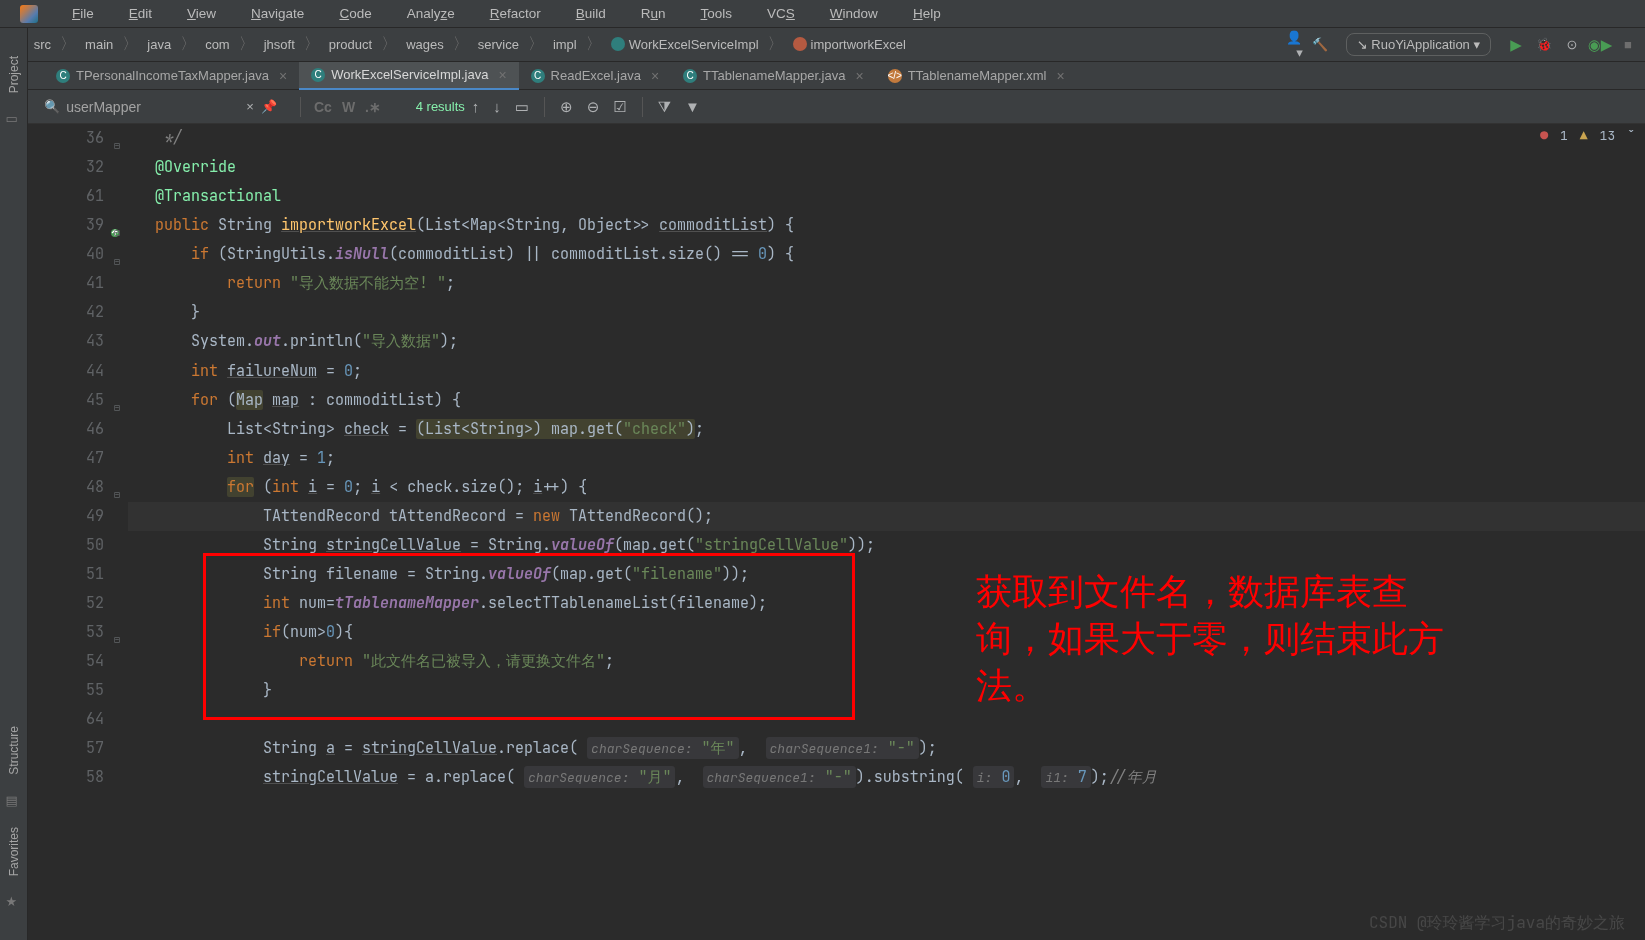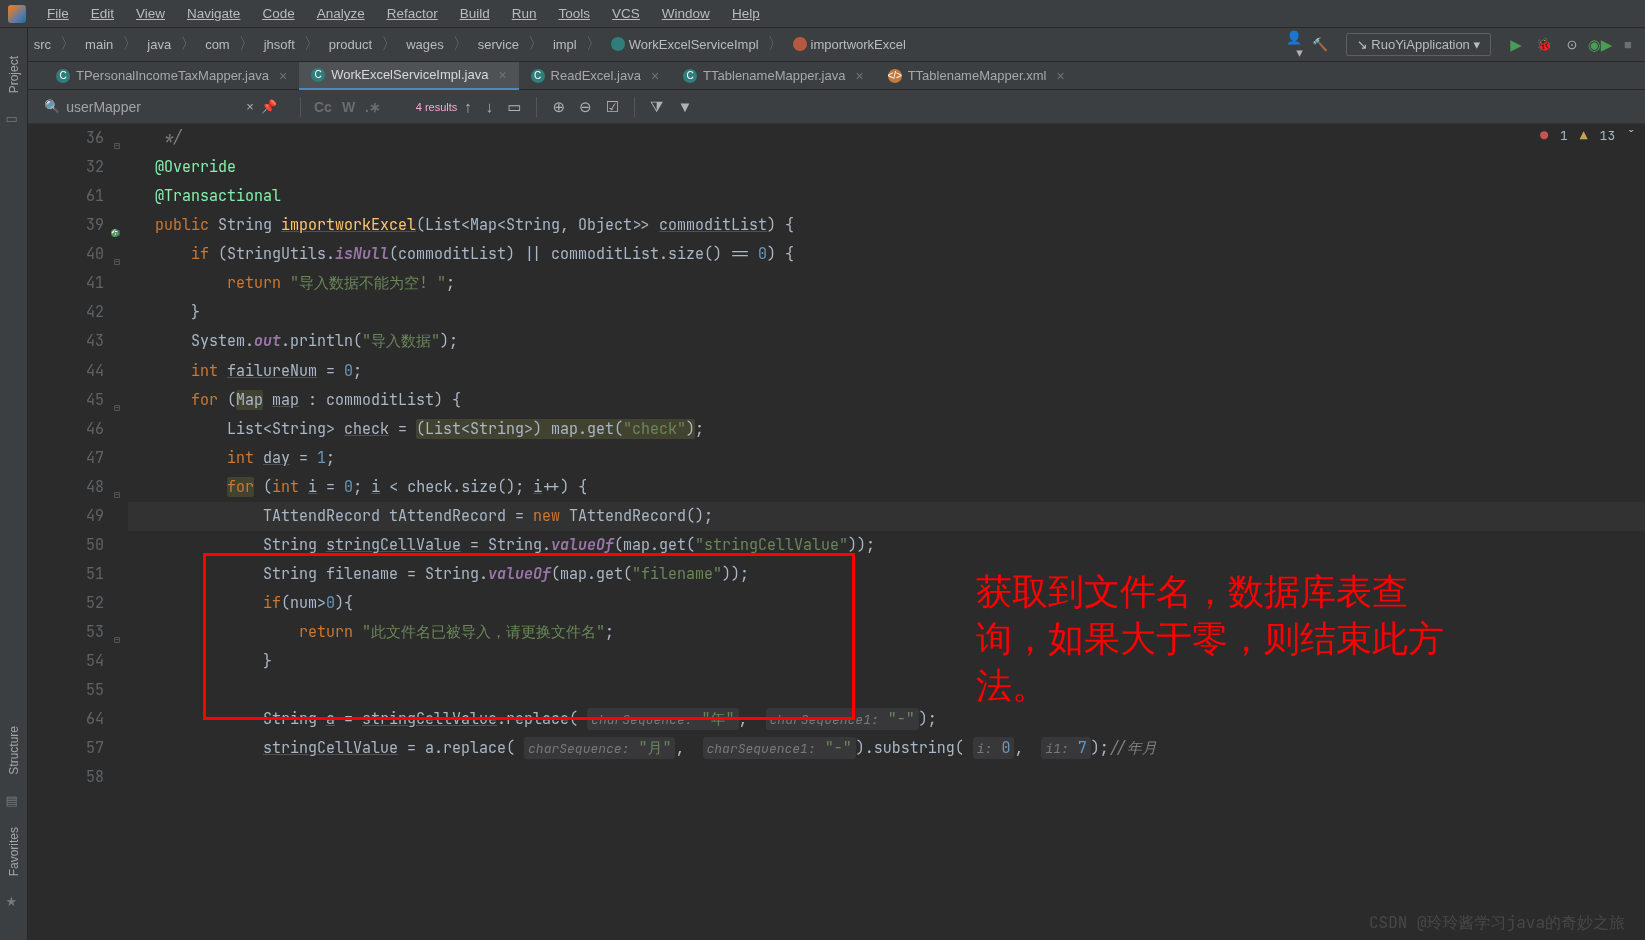--- a/index.html
+++ b/index.html
@@ -11,24 +11,23 @@
   font-size: 13px;
   color: #bbbbbb;
   overflow: hidden;
   position: relative;
 }
 .menubar {
   display: flex;
   align-items: center;
   background: #3c3f41;
   height: 28px;
-  padding: 0 8px;
-  gap: 4px;
+  padding: 0 20px;
+  gap: 17px;
   border-bottom: 1px solid #282828;
-  text-decoration: underline;
 }
 .logo { width: 18px; height: 18px; background: linear-gradient(135deg,#f97a12,#b07b58,#577bae,#1e7087); border-radius: 3px; margin-right: 8px; }
 .menubar .item { padding: 3px 9px; cursor: default; color: #bbbbbb; font-size: 13.5px; }
 .menubar .item u { text-decoration: underline; }
 .window-title { margin-left: 40px; color: #787878; font-size: 13.5px; }
 
 .toolbar2 {
   display: flex;
   align-items: center;
   background: #3c3f41;
@@ -39,21 +38,21 @@
   text-align: right;
 }
 .run-chevron { color: #a9a9a9; font-size: 14px; padding: 0 5px; }
 .crumb { color: #bbbbbb; padding: 2px 6px; cursor: default; font-size: 13px; }
 .crumb-sep { color: #6e6e6e; font-size: 16px; padding: 0 3px;}
 .crumb-ico { width:14px; height:14px; border-radius:7px; display:inline-block; vertical-align:-2px; margin-right:4px; }
 .ci-c { background:#2f7e7c; }
 .ci-m { background:#b55a41; }
 .spacer { flex: 1; }
 .tb-ico { width: 20px; height: 20px; display: inline-flex; align-items: center; justify-content: center; color: #afb1b3; margin: 0 3px; cursor: pointer; }
-.run-config { border: 1px solid #5e6060; padding: 3px 10px; border-radius: 2px; color: #bbbbbb; margin: 0 10px; font-size: 13px; }
+.run-config { border: 1px solid #5e6060; padding: 3px 10px; border-radius: 8px; color: #bbbbbb; margin: 0 10px; font-size: 13px; }
 .play-ico { color: #499c54; font-size: 15px; }
 .bug-ico { color: #499c54; }
 
 .tabs {
   display: flex;
   background: #3c3f41;
   height: 28px;
   border-bottom: 1px solid #282828;
   padding-left: 44px;
   align-items: center;
@@ -69,21 +68,21 @@
   background: #3c3f41; height: 34px;
   border-bottom: 1px solid #323232;
   padding-left: 44px;
 }
 .search-ico { color:#afb1b3; margin-right:6px; }
 .search-text { color:#a3a3a3; font-size: 14px; flex: 0 0 180px; }
 .find-close { color:#afb1b3; margin-right: 8px; }
 .find-pin { color:#afb1b3; margin-right: 14px; }
 .find-sep { width:1px; background:#555; height:20px; margin: 0 8px; }
 .find-tog { color:#6c6c6c; font-size:14px; font-weight:bold; padding:0 5px; }
-.find-res { color:#f9a8d4; margin-left:30px; font-size:11px;text-align:center; }
+.find-res { color:#86efac; margin-left:30px; font-size:13px;text-align:center; }
 .arr { color:#afb1b3; padding:0 7px; font-size:15px; }
 
 .left-tools {
   position: absolute; left:0; top:28px; bottom:0; width:28px;
   background:#3c3f41; border-right:1px solid #282828;
   display:flex; flex-direction:column; align-items:center; padding-top:8px; gap:18px;
 }
 .lt { writing-mode: vertical-rl; transform: rotate(180deg); color:#a6a6a6; font-size:12px; cursor:pointer; }
 .lt-ico { width:16px; height:16px; color:#787878; }
 
@@ -254,20 +253,21 @@
       <div class="line">       }</div>
       <div class="line">       System.<span class="fld">out</span>.println(<span class="str">"导入数据"</span>);</div>
       <div class="line">       <span class="kw">int</span> <span class="under">failureNum</span> = <span class="num">0</span>;</div>
       <div class="line">       <span class="kw">for</span> (<span class="warn-bg">Map</span> <span class="under">map</span> : commoditList) {</div>
       <div class="line">           List&lt;String&gt; <span class="under">check</span> = <span class="warn-bg">(List&lt;String&gt;) map.get(<span class="str">"check"</span>)</span>;</div>
       <div class="line">           <span class="kw">int</span> <span class="under">day</span> = <span class="num">1</span>;</div>
       <div class="line">           <span class="kw warn-bg">for</span> (<span class="kw">int</span> <span class="under">i</span> = <span class="num">0</span>; <span class="under">i</span> &lt; check.size(); <span class="under">i</span>++) {</div>
       <div class="line current">               TAttendRecord tAttendRecord = <span class="kw">new</span> TAttendRecord();</div>
       <div class="line">               String <span class="under">stringCellValue</span> = String.<span class="fld">valueOf</span>(map.get(<span class="str">"stringCellValue"</span>));</div>
       <div class="line">               String filename = String.<span class="fld">valueOf</span>(map.get(<span class="str">"filename"</span>));</div>
+      <div class="line">               <span class="kw">int</span> num=<span class="fld">tTablenameMapper</span>.selectTTablenameList(filename);</div>
       <div class="line">               <span class="kw">if</span>(num&gt;<span class="num">0</span>){</div>
       <div class="line">                   <span class="kw">return</span> <span class="str">"此文件名已被导入，请更换文件名"</span>;</div>
       <div class="line">               }</div>
       <div class="line"></div>
       <div class="line">               String <span class="under">a</span> = <span class="under">stringCellValue</span>.replace( <span class="hint-bg"><span class="hint-t">charSequence:</span> <span class="str">"年"</span></span>,  <span class="hint-bg"><span class="hint-t">charSequence1:</span> <span class="str">"-"</span></span>);</div>
       <div class="line">               <span class="under">stringCellValue</span> = a.replace( <span class="hint-bg"><span class="hint-t">charSequence:</span> <span class="str">"月"</span></span>,  <span class="hint-bg"><span class="hint-t">charSequence1:</span> <span class="str">"-"</span></span>).substring( <span class="hint-bg"><span class="hint-t">i:</span> <span class="num">0</span></span>,  <span class="hint-bg"><span class="hint-t">i1:</span> <span class="num">7</span></span>);<span class="cmt">//年月</span></div>
     </div>
   <div class="redbox" style="left:175px; top:429px; width:652px; height:167px;"></div>
   <div class="anno-text" style="left:948px; top:445px; width:500px;">获取到文件名，数据库表查询，如果大于零，则结束此方法。</div>
   <div class="watermark" style="right:20px; bottom:6px;">CSDN @玲玲酱学习java的奇妙之旅</div>

